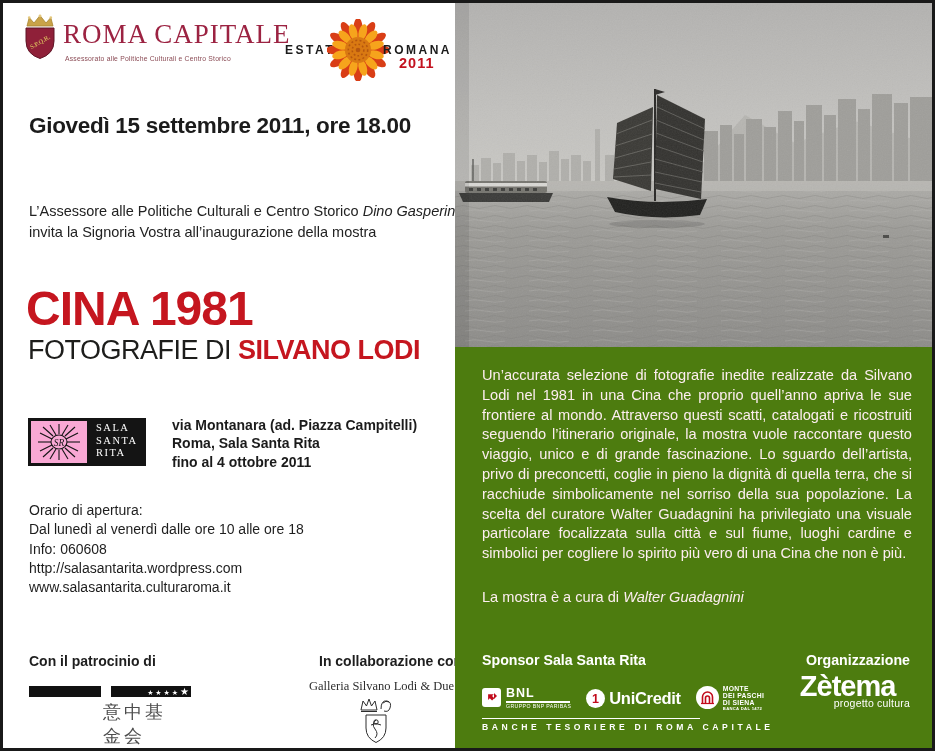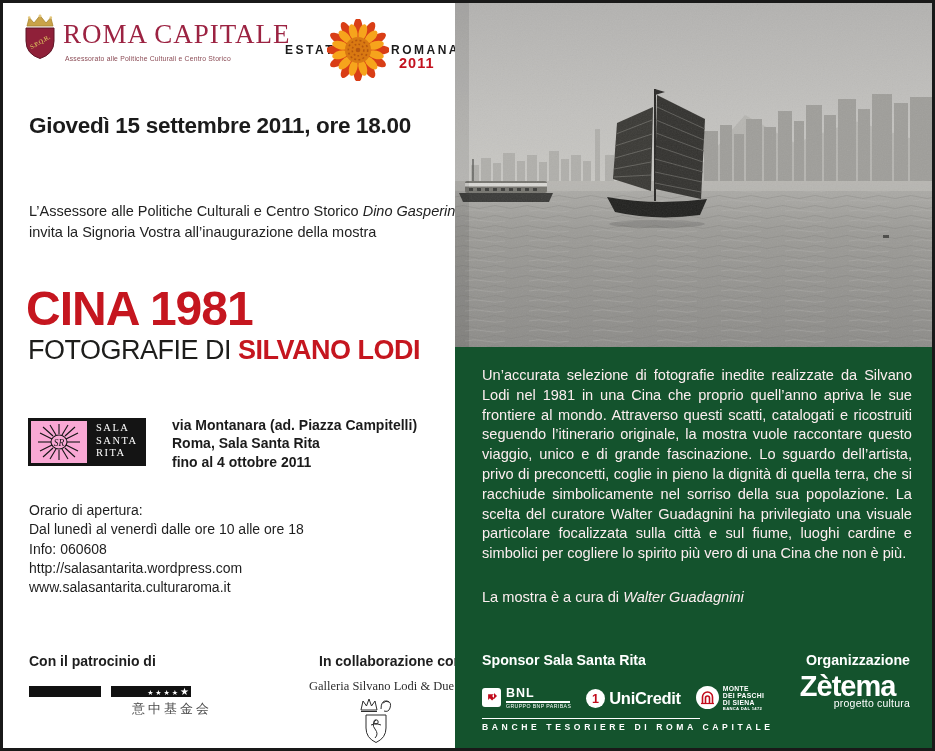--- a/index.html
+++ b/index.html
@@ -34,30 +34,30 @@
   .info{left:26px;top:498px;font-size:14px;color:#1e1e1e;line-height:1.38;}
 
   .patron-label{left:26px;top:650px;font-size:14px;font-weight:600;color:#1e1e1e;}
   .fic{left:26px;top:680px;width:180px;}
   .fic-name{font-size:18px;color:#303030;letter-spacing:.4px;white-space:nowrap;}
   .fic-bars{position:relative;height:11px;margin-top:3px;}
   .fic-bar1{position:absolute;left:0;top:0;width:72px;height:11px;background:#111;}
   .fic-bar2{position:absolute;left:82px;top:0;width:80px;height:11px;background:#111;color:#fff;
             font-size:7px;text-align:right;line-height:11px;padding-right:2px;box-sizing:border-box;white-space:nowrap;}
   .fic-bar2 .bigstar{font-size:10px;}
-  .fic-cn{margin-top:3px;margin-left:103px;width:80px;text-align:center;font-size:13px;letter-spacing:3px;color:#4d4d4d;}
+  .fic-cn{margin-top:3px;margin-left:74px;width:80px;font-size:18px;letter-spacing:3px;color:#4d4d4d;}
 
   .collab-label{left:316px;top:650px;font-size:14px;font-weight:600;color:#1e1e1e;}
   .galleria{left:306px;top:676px;width:130px;text-align:center;
             font-family:"Liberation Serif","DejaVu Serif",serif;font-size:12.5px;color:#2d2d2d;white-space:nowrap;}
   .crest{left:352px;top:692px;}
 
   
   .photo{left:452px;top:0;width:477px;height:344px;}
-  .panel{left:452px;top:344px;width:477px;height:401px;background:#14532d;color:#fff;}
+  .panel{left:452px;top:344px;width:477px;height:401px;background:#4d7c0f;color:#fff;}
   .panel-body{position:absolute;left:27px;top:19px;width:430px;font-size:14.6px;line-height:19.8px;
               text-align:justify;color:#fdeef0;}
   .curator{position:absolute;left:27px;top:234px;font-size:14.6px;color:#fdeef0;margin-top:8px;}
   .curator i{font-style:italic;}
   .sponsor-label{position:absolute;left:27px;top:305px;font-size:14.2px;font-weight:600;}
   .org-label{position:absolute;right:22px;top:305px;font-size:14.2px;font-weight:600;}
 
   .sponsor-row{position:absolute;left:27px;top:336px;display:flex;align-items:center;gap:15px;height:30px;}
   .bnl{display:flex;align-items:center;gap:5px;}
   .bnl-txt{line-height:1;}
@@ -124,21 +124,21 @@
           <ellipse cx="32" cy="13" rx="4.2" ry="8.5" transform="rotate(285 32 32)"></ellipse>
           <ellipse cx="32" cy="13" rx="4.2" ry="8.5" transform="rotate(315 32 32)"></ellipse>
           <ellipse cx="32" cy="13" rx="4.2" ry="8.5" transform="rotate(345 32 32)"></ellipse>
         </g>
         <circle cx="32" cy="32" r="13.5" fill="#d97912"></circle>
         <circle cx="32" cy="32" r="10" fill="none" stroke="#b5560f" stroke-width="1.6" stroke-dasharray="2 2.4"></circle>
         <circle cx="32" cy="32" r="6" fill="none" stroke="#b5560f" stroke-width="1.6" stroke-dasharray="1.8 2.2"></circle>
         <circle cx="32" cy="32" r="2.4" fill="#b5560f"></circle>
       </g>
     </svg>
-    <span class="estate-word" style="left:106px;top:26px">ROMANA</span>
+    <span class="estate-word" style="left:98px;top:26px">ROMANA</span>
     <span class="estate-year">2011</span>
   </div>
 
   <div class="abs date-line">Giovedì 15 settembre 2011, ore 18.00</div>
 
   <div class="abs invite">
     <span>L’Assessore alle Politiche Culturali e Centro Storico </span><i>Dino Gasperini</i><br>
     <span>invita la Signoria Vostra all’inaugurazione della mostra</span>
   </div>
 

